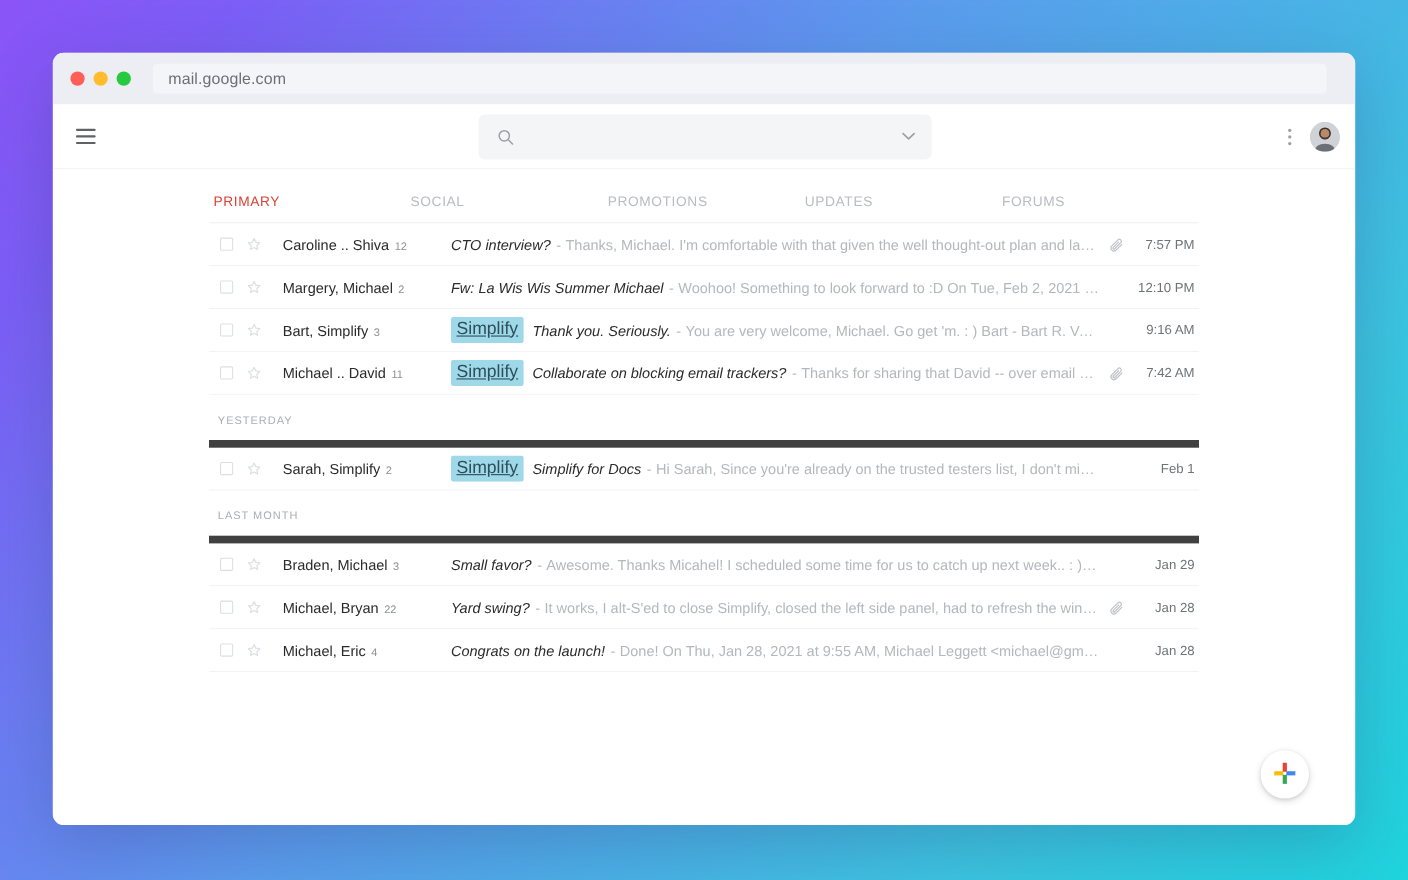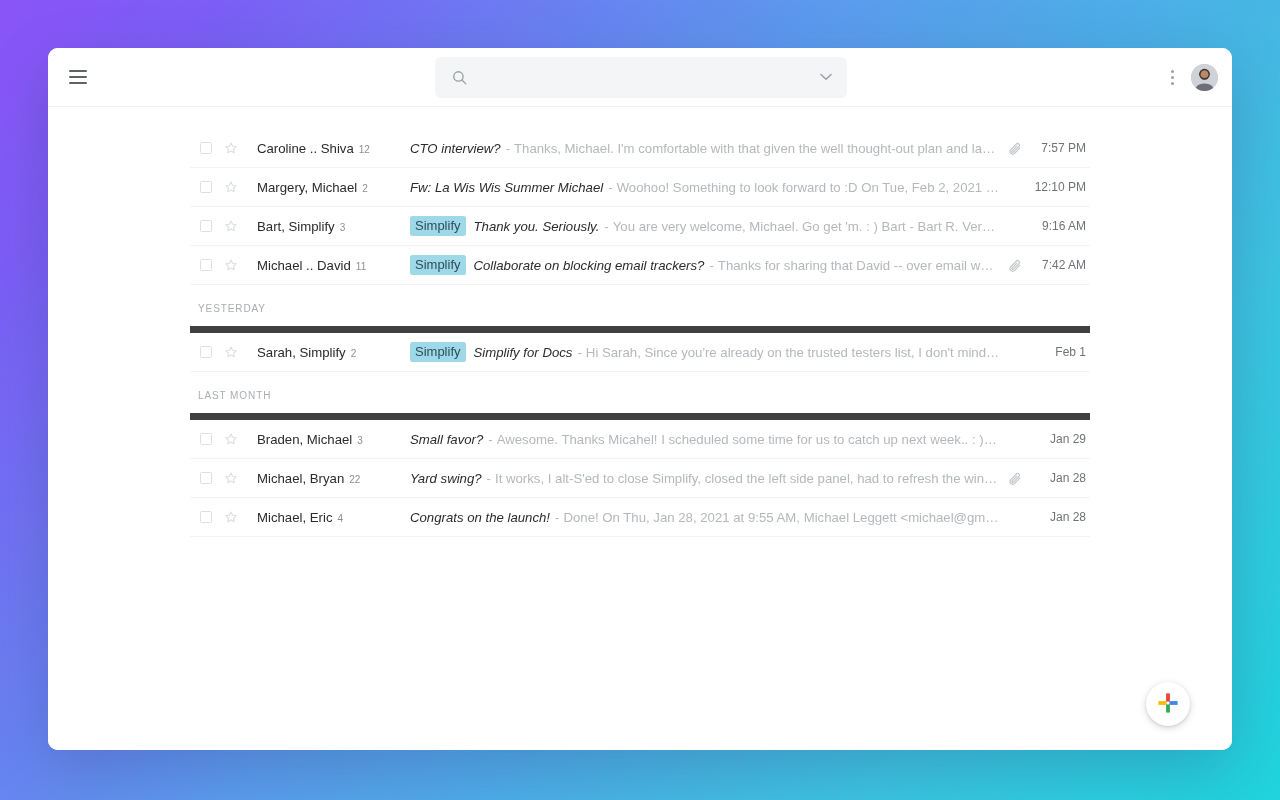--- a/index.html
+++ b/index.html
@@ -277,25 +277,26 @@
     display: flex;
     align-items: center;
     white-space: nowrap;
     overflow: hidden;
     font-size: 13.2px;
   }
   .badge {
     flex: 0 0 auto;
     background: #9fd8e8;
     color: #2c4e58;
-    font-size: 13px;
+    font-size: 16px;
     line-height: 1;
     padding: 3.5px 5px 4px;
     border-radius: 2.5px;
     margin-right: 8px;
+    text-decoration: underline;
   }
   .subject {
     color: #2b2b2b;
     flex: 0 0 auto;
     font-style: italic;
   }
   .snippet {
     color: #b4b8bc;
     overflow: hidden;
     text-overflow: ellipsis;
@@ -337,20 +338,30 @@
     justify-content: center;
     cursor: pointer;
     border: none;
   }
 </style>
 </head>
 <body>
 
 <div class="window">
 
+  <div class="titlebar">
+    <div class="traffic">
+      <span class="dot red"></span>
+      <span class="dot yellow"></span>
+      <span class="dot green"></span>
+    </div>
+    <div class="urlbar">
+      <span class="url-text">mail.google.com</span>
+    </div>
+  </div>
 
   <div class="gm-header">
 
     <div class="hamburger">
       <span></span>
       <span></span>
       <span></span>
     </div>
 
     <div class="search-wrap">
@@ -384,20 +395,27 @@
           <path d="M9.6 12.3 q3.9 3.4 7.8 0 q0 3.5 -3.9 3.5 q-3.9 0 -3.9 -3.5z" fill="#4a3a30"></path>
           <path d="M3.5 27 q1.6 -7.4 10 -7.4 q8.4 0 10 7.4z" fill="#6c6f75"></path>
         </svg>
       </div>
     </div>
   </div>
 
   <div class="content">
     <div class="list-area">
 
+      <div class="tabs">
+        <div class="tab active" style="color: rgb(217, 68, 54);">PRIMARY</div>
+        <div class="tab">SOCIAL</div>
+        <div class="tab">PROMOTIONS</div>
+        <div class="tab">UPDATES</div>
+        <div class="tab">FORUMS</div>
+      </div>
 
       <div id="rows-host">
   <div class="mail-row">
     <span class="cb">
       <span class="cb-box"></span>
     </span>
     <span class="star">
       <svg width="14" height="14" viewBox="0 0 24 24" fill="none" stroke="#dcdfe3" stroke-width="1.9" stroke-linejoin="round">
         <path d="M12 3.3 l2.7 5.7 6.2 .8 -4.6 4.3 1.2 6.1 -5.5 -3 -5.5 3 1.2 -6.1 -4.6 -4.3 6.2 -.8z"></path>
       </svg>

